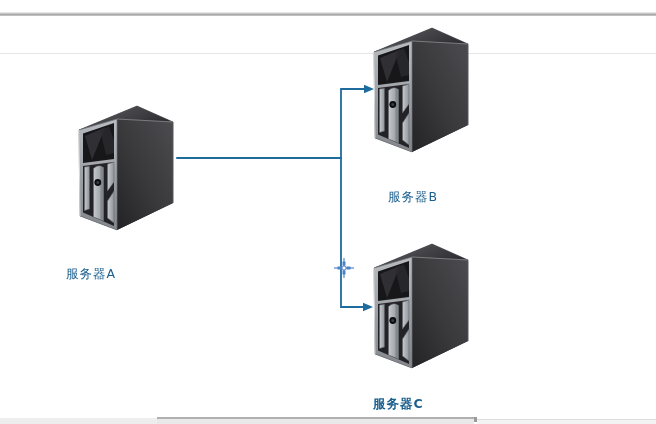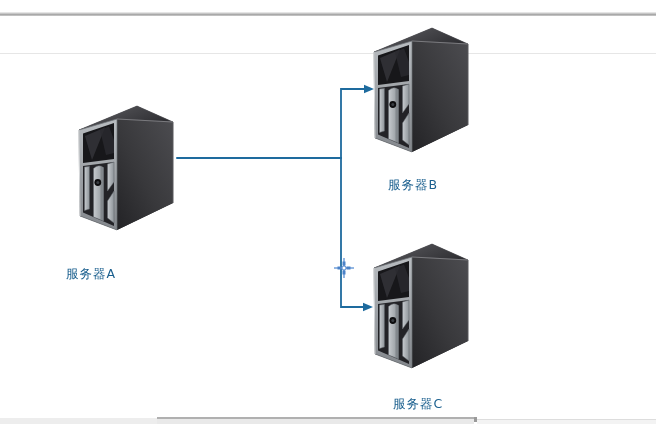--- a/index.html
+++ b/index.html
@@ -22,22 +22,22 @@
   .node{position:absolute;width:100px;}
   .node-a{left:76px;top:105px;}
   .node-b{left:371px;top:27px;}
   .node-c{left:371px;top:243px;}
   .server-svg{display:block;width:100px;height:130px;}
   .node-label{
     position:absolute;white-space:nowrap;
     font-size:12.5px;line-height:15px;letter-spacing:1px;color:#1a5f8e;
   }
   .label-a{left:-10px;top:161px;}
-  .label-b{left:17px;top:150px;}
-  .label-c{left:22px;top:153px;}
+  .label-b{left:17px;top:162px;}
+  .label-c{left:2px;top:153px;font-weight:bold;}
   .cursor-svg{position:absolute;left:332px;top:256px;width:24px;height:24px;}
   .defs-holder{position:absolute;width:0;height:0;overflow:hidden;}
 </style>
 </head>
 <body>
 
 <div class="screen">
 
   <svg class="defs-holder" aria-hidden="true">
     <defs>

